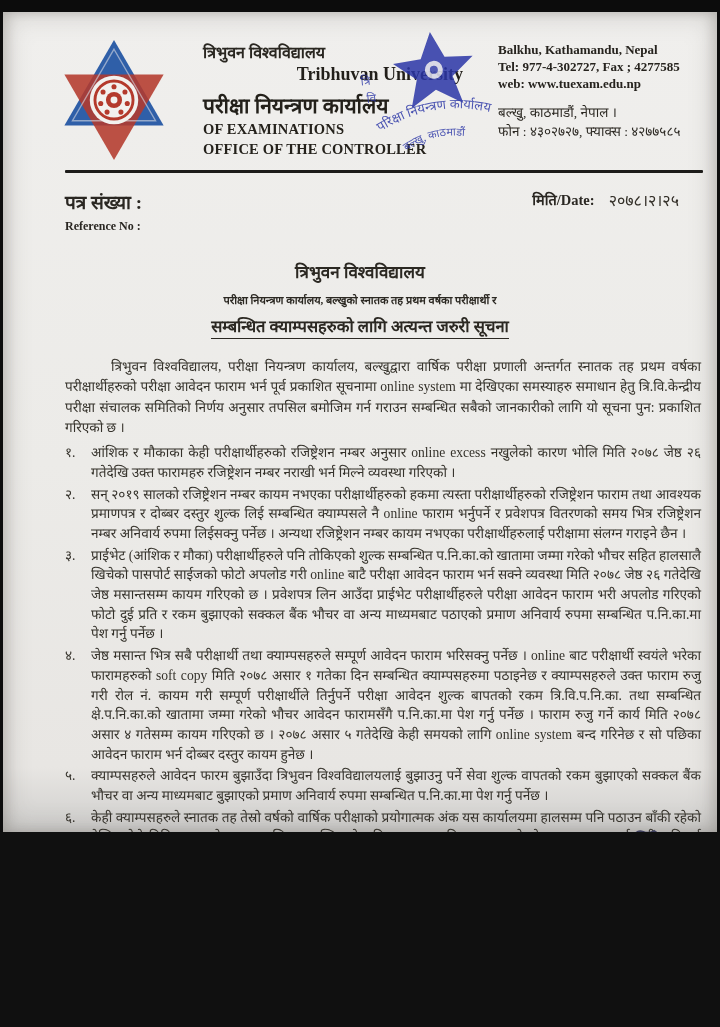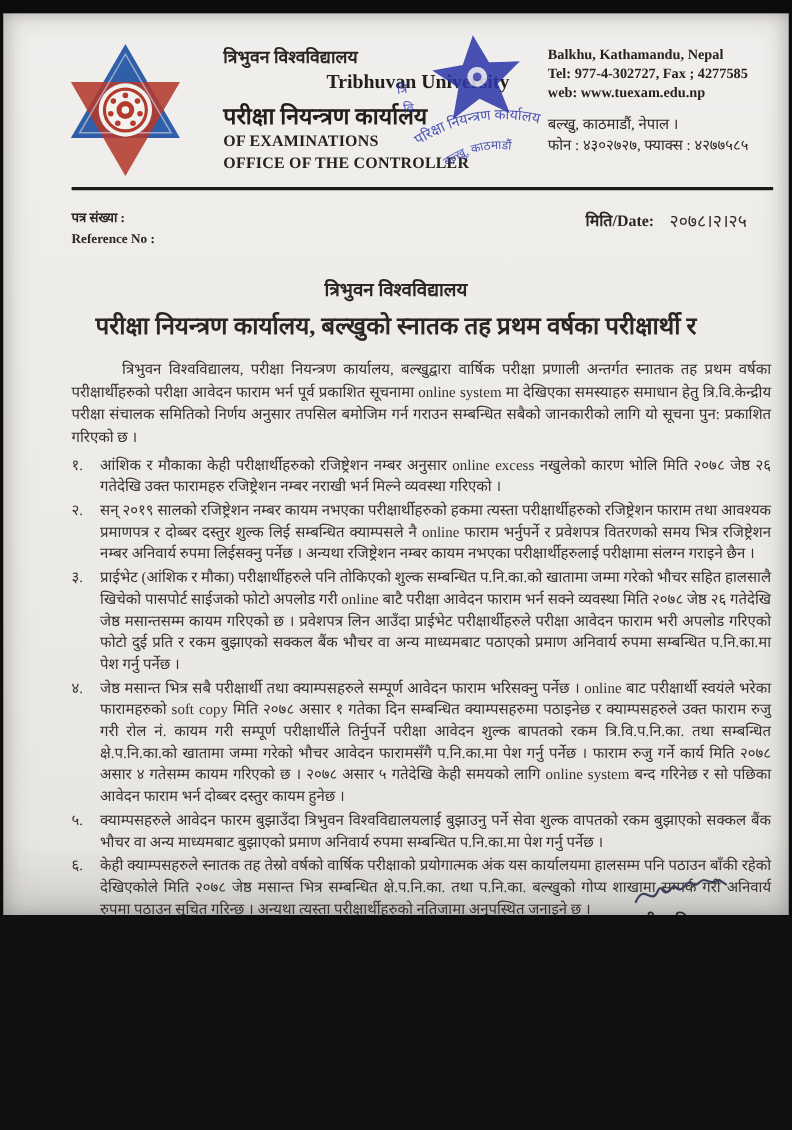--- a/index.html
+++ b/index.html
@@ -21,30 +21,30 @@
   .office-en{font-size:14.5px;font-weight:bold;color:#25221c;letter-spacing:.2px;margin-top:3px;}
   .stamp{position:absolute;left:356px;top:18px;width:150px;height:140px;transform:rotate(-6deg);opacity:.92;}
   .contact{position:absolute;left:495px;top:30px;width:220px;line-height:1.3;}
   .c-en{font-size:13px;font-weight:bold;color:#26231e;}
   .c-np{font-size:13.5px;color:#2c2923;margin-top:2px;}
   .c-gap{height:9px;}
   .rule{margin:8px 14px 0 62px;height:3px;background:#1d1c1a;border-radius:1px;}
 
   
   .meta{display:flex;justify-content:space-between;margin:16px 20px 0 62px;}
-  .ref-np{font-size:12px;font-weight:bold;color:#2a2722;}
+  .ref-np{font-size:19px;font-weight:bold;color:#2a2722;}
   .ref-en{font-size:12px;font-weight:bold;color:#2a2722;margin-top:4px;}
   .daterow{display:flex;gap:14px;align-items:flex-start;padding-right:18px;}
   .date-label{font-size:14.5px;font-weight:bold;color:#2a2722;}
   .date-value{font-size:16px;color:#332f28;}
 
   
   .titleblock{text-align:center;margin-top:30px;line-height:1.0;}
   .t1{font-size:17px;font-weight:bold;color:#2b2822;}
-  .t2{font-size:22px;font-weight:bold;color:#2b2822;margin-top:14px;}
+  .t2{font-size:11px;font-weight:bold;color:#2b2822;margin-top:14px;}
   .t3{font-size:16.5px;font-weight:bold;color:#2b2822;margin-top:13px;display:inline-block;
       border-bottom:1.6px solid #2b2822;padding-bottom:2px;}
 
   
   .intro{margin:18px 16px 0 62px;font-size:13.6px;line-height:1.52;text-align:justify;
     text-indent:46px;color:#35322b;}
   ol.items{list-style:none;margin:4px 16px 0 62px;padding:0;}
   ol.items li{display:flex;gap:6px;font-size:13.6px;line-height:1.45;text-align:justify;color:#35322b;margin-top:2px;}
   .num{flex:0 0 20px;}
   .itext{flex:1;}
@@ -128,20 +128,21 @@
       </div>
       <div class="daterow">
         <span class="date-label">मिति/Date:</span>
         <span class="date-value">२०७८।२।२५</span>
       </div>
     </div>
 
     <div class="titleblock">
       <div class="t1">त्रिभुवन विश्वविद्यालय</div>
       <div class="t2">परीक्षा नियन्त्रण कार्यालय, बल्खुको स्नातक तह प्रथम वर्षका परीक्षार्थी र</div>
+      <div><span class="t3">सम्बन्धित क्याम्पसहरुको लागि अत्यन्त जरुरी सूचना</span></div>
     </div>
 
     <p class="intro">त्रिभुवन विश्वविद्यालय, परीक्षा नियन्त्रण कार्यालय, बल्खुद्वारा वार्षिक परीक्षा प्रणाली अन्तर्गत  स्नातक तह प्रथम वर्षका परीक्षार्थीहरुको परीक्षा आवेदन फाराम भर्न पूर्व प्रकाशित सूचनामा online system मा देखिएका समस्याहरु समाधान हेतु त्रि.वि.केन्द्रीय परीक्षा संचालक समितिको निर्णय अनुसार तपसिल बमोजिम गर्न गराउन सम्बन्धित सबैको जानकारीको लागि यो सूचना पुन: प्रकाशित गरिएको छ ।</p>
 
     <ol class="items">
       <li>
         <span class="num">१.</span>
         <span class="itext">आंशिक र मौकाका केही परीक्षार्थीहरुको रजिष्ट्रेशन नम्बर अनुसार online excess नखुलेको कारण भोलि मिति २०७८ जेष्ठ २६ गतेदेखि उक्त फारामहरु रजिष्ट्रेशन नम्बर नराखी भर्न मिल्ने व्यवस्था गरिएको ।</span>
       </li>
       <li>

